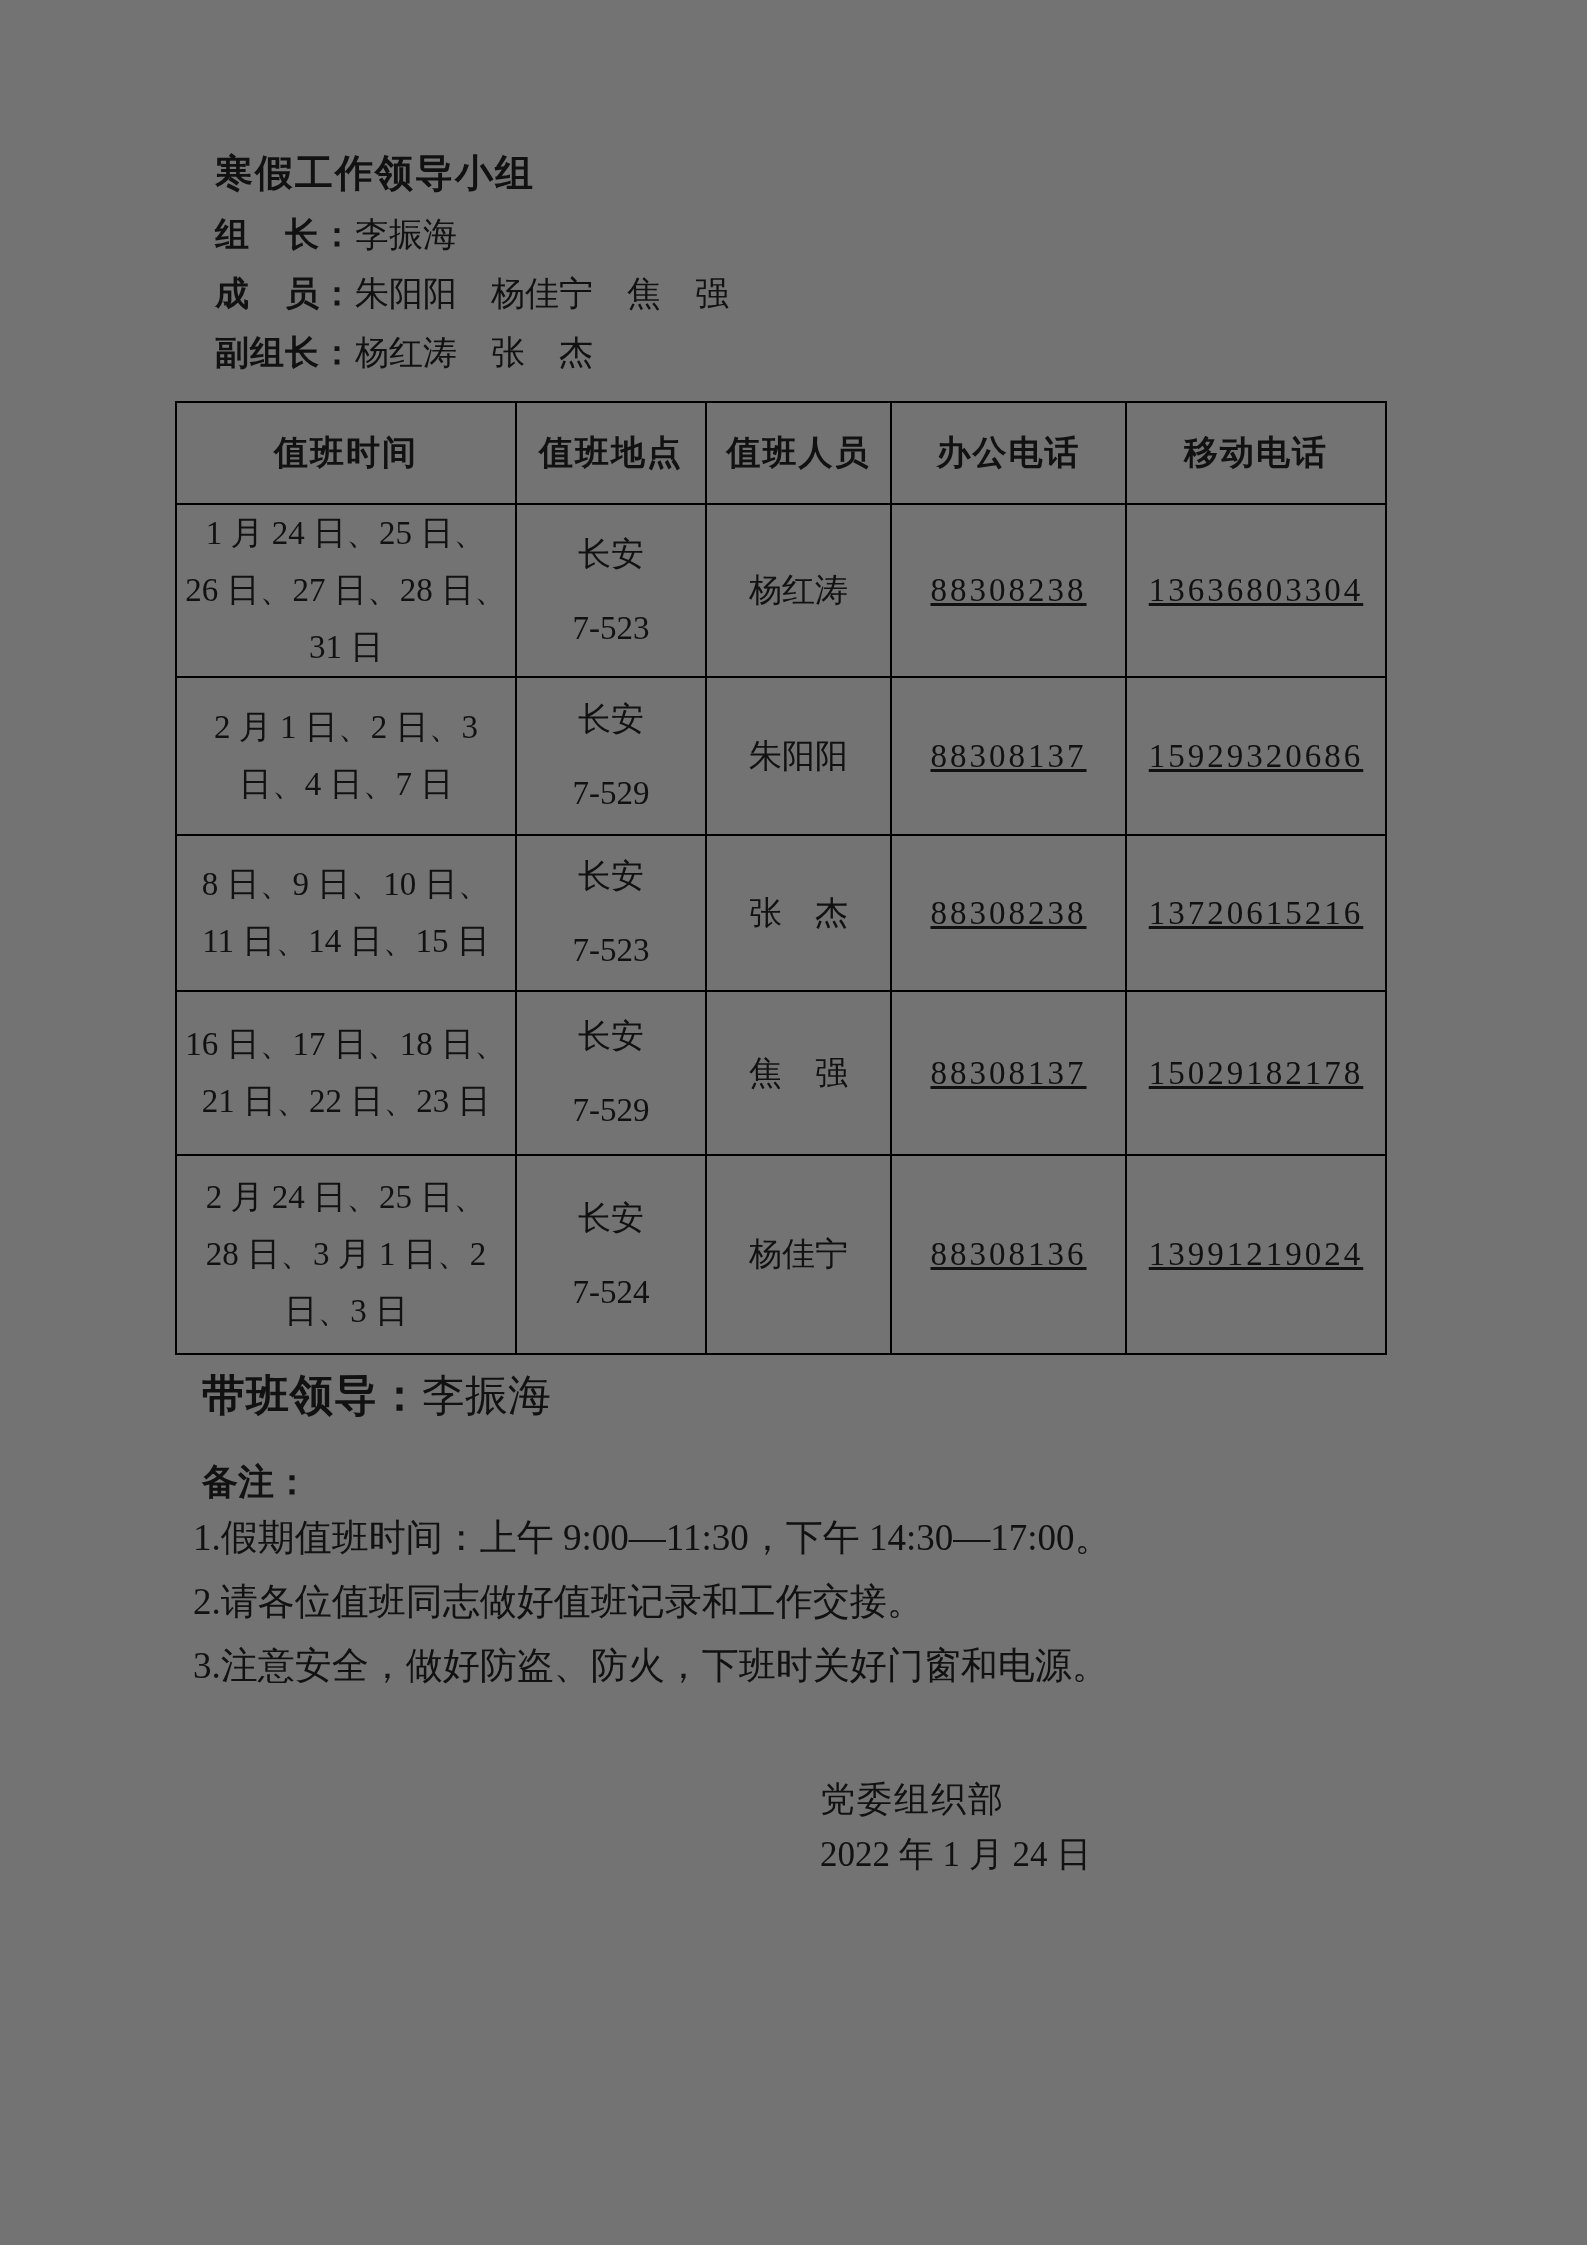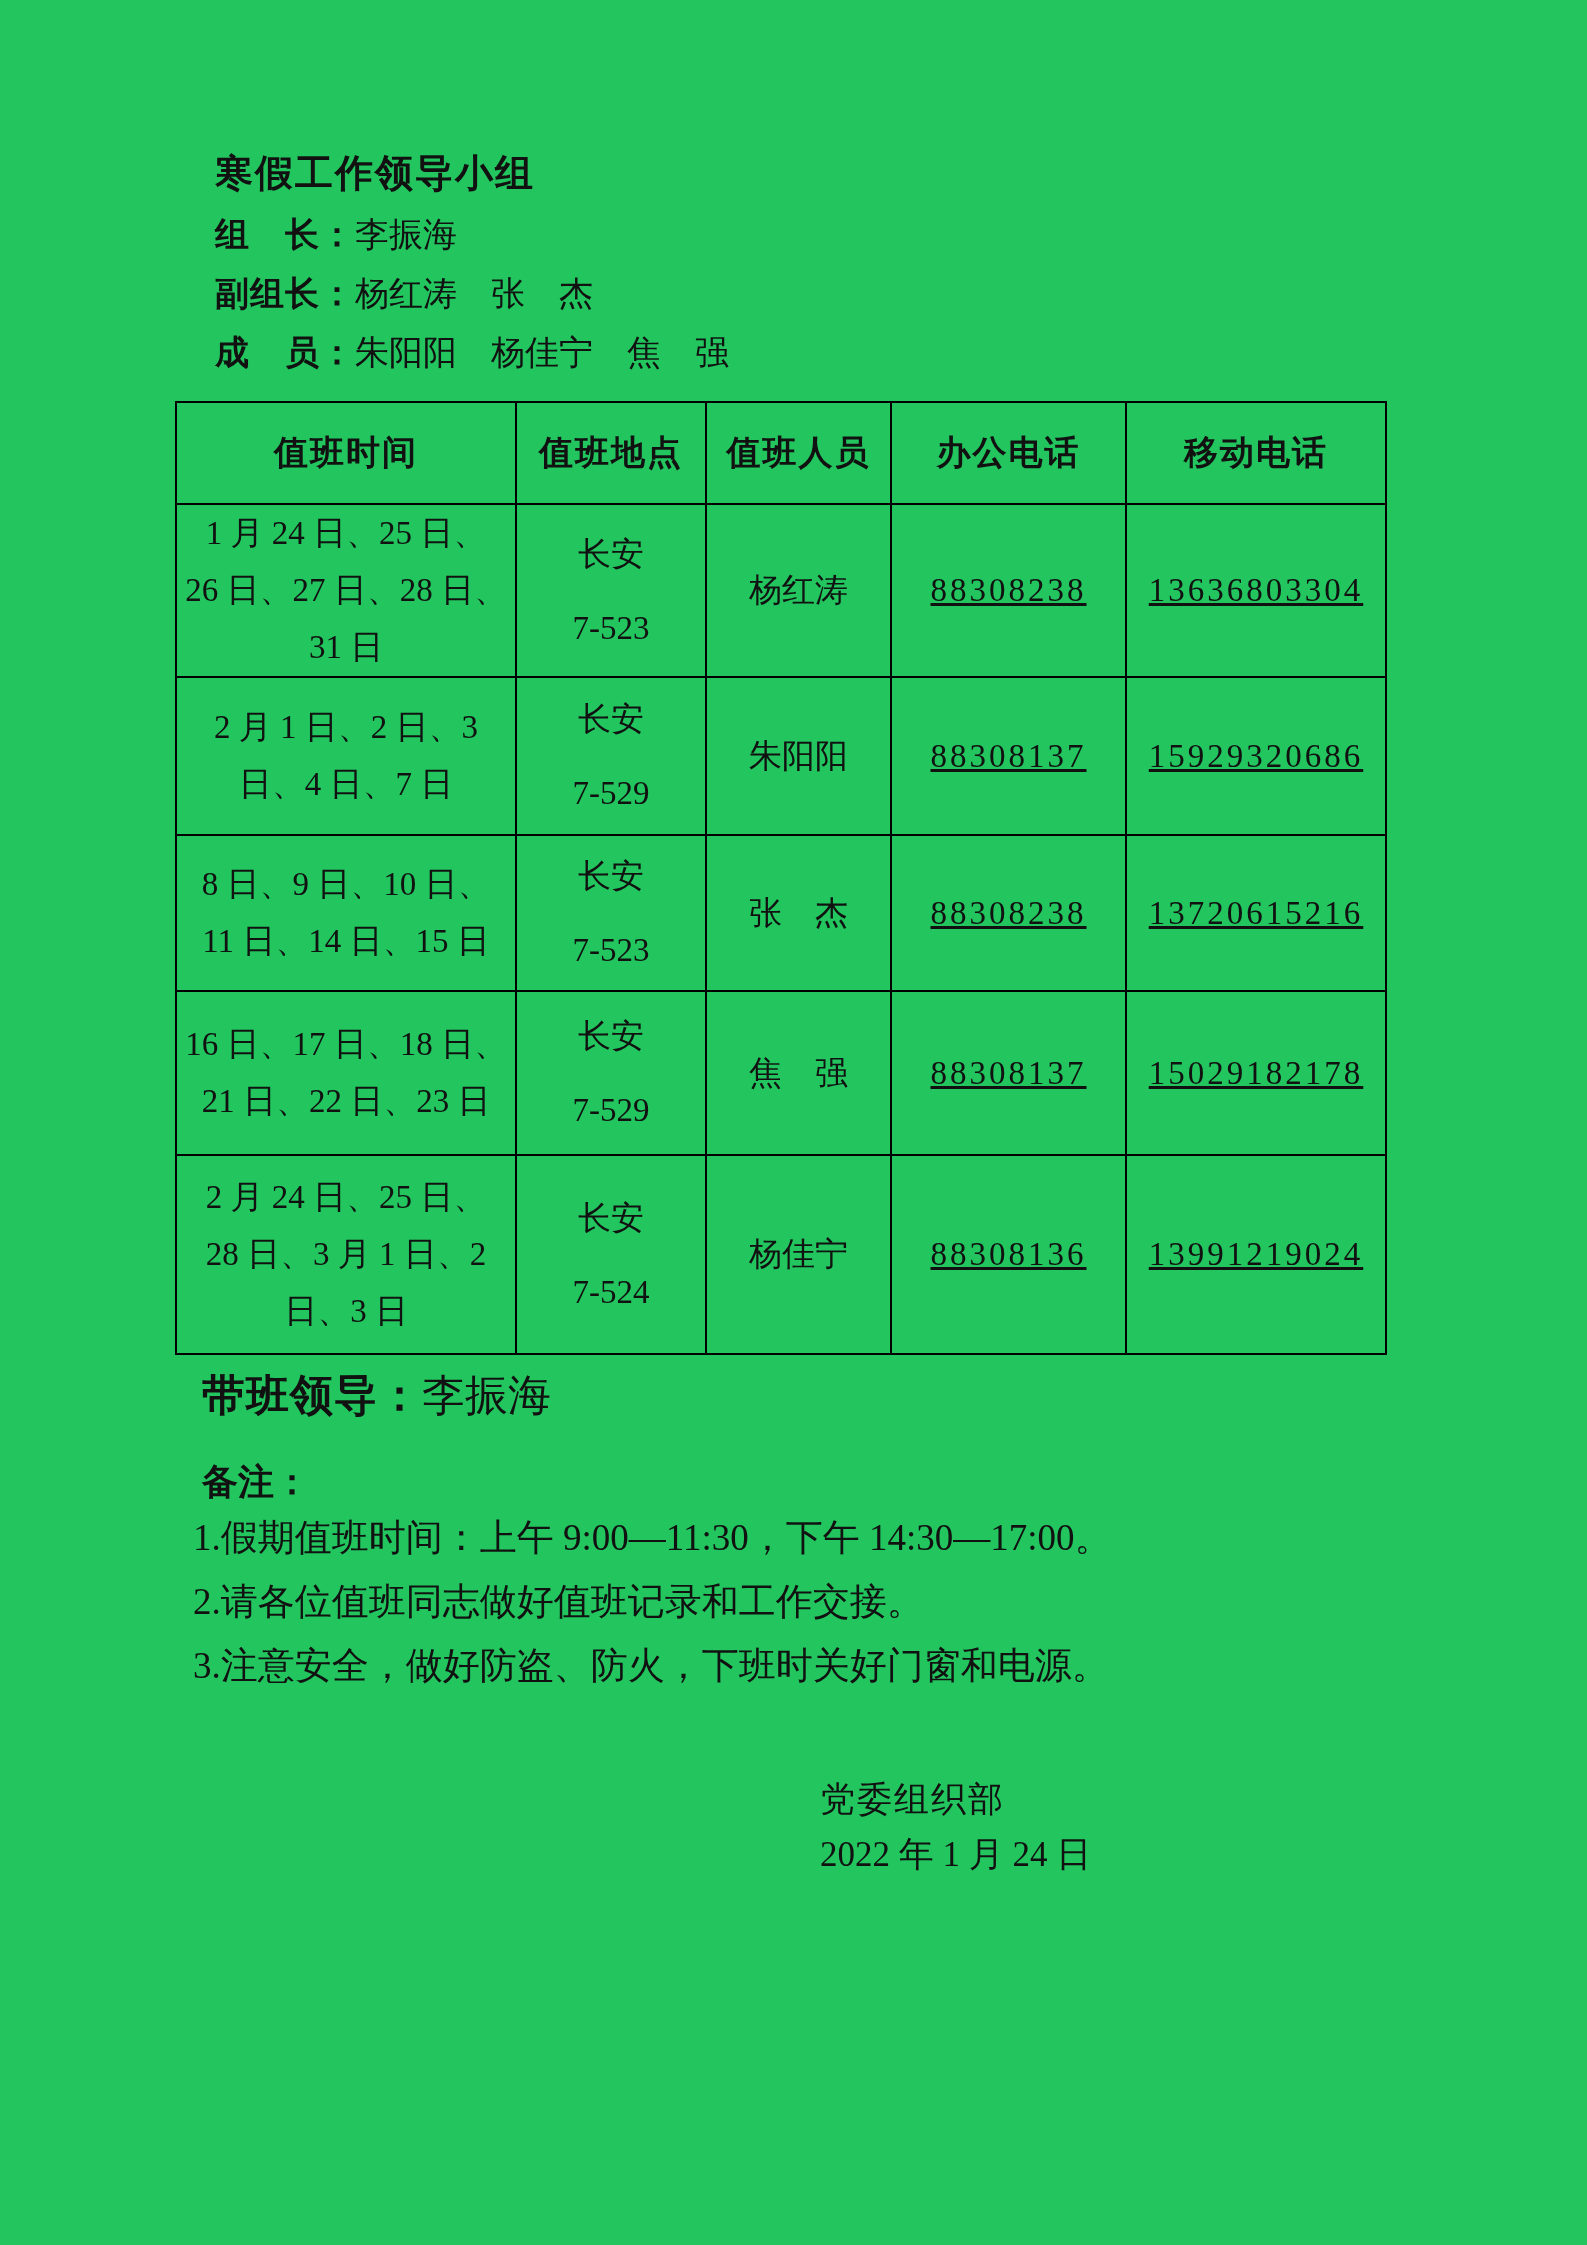--- a/index.html
+++ b/index.html
@@ -5,21 +5,21 @@
   html, body {
     margin: 0; padding: 0;
     width: 1587px; height: 2245px;
     background: #ffffff;
     color: #111111;
     overflow: hidden;
   }
   .page {
     position: relative;
     width: 1587px; height: 2245px;
-    background: #22c55e;
+    background: #737373;
     font-family: "Liberation Serif", "DejaVu Serif", serif;
   }
   .content {
     padding: 148px 0 0 215px;
   }
   .doc-title {
     font-family: "Liberation Sans", "DejaVu Sans", sans-serif;
     font-weight: bold;
     font-size: 38px;
     line-height: 50px;
@@ -132,23 +132,23 @@
 </head>
 <body>
 
 <div class="page">
   <div class="content">
 
     <div class="doc-title">寒假工作领导小组</div>
 
     <div class="leader-line"><span class="lbl">组　长：</span><span class="val">李振海</span></div>
 
+    <div class="leader-line"><span class="lbl">成　员：</span><span class="val">朱阳阳　杨佳宁　焦　强</span></div>
+
     <div class="leader-line"><span class="lbl">副组长：</span><span class="val">杨红涛　张　杰</span></div>
-
-    <div class="leader-line"><span class="lbl">成　员：</span><span class="val">朱阳阳　杨佳宁　焦　强</span></div>
 
     <table class="duty">
       <colgroup>
         <col style="width:340px">
           <col style="width:190px">
           <col style="width:185px">
           <col style="width:235px">
           <col style="width:260px">
       </colgroup>
       <thead>

